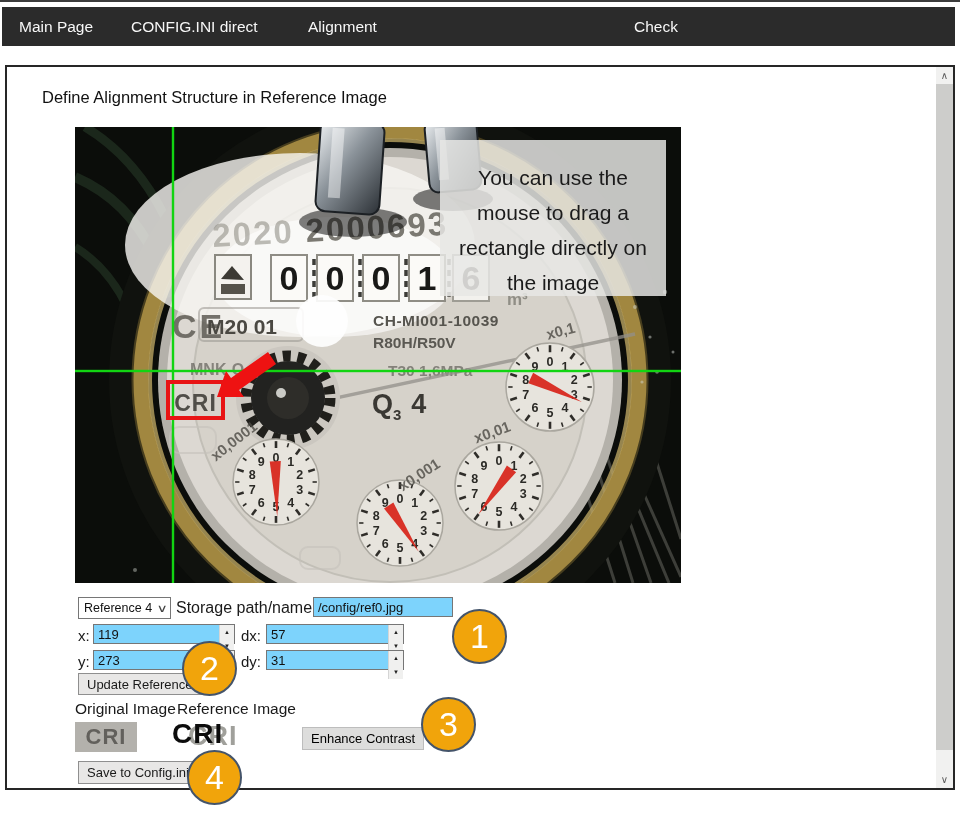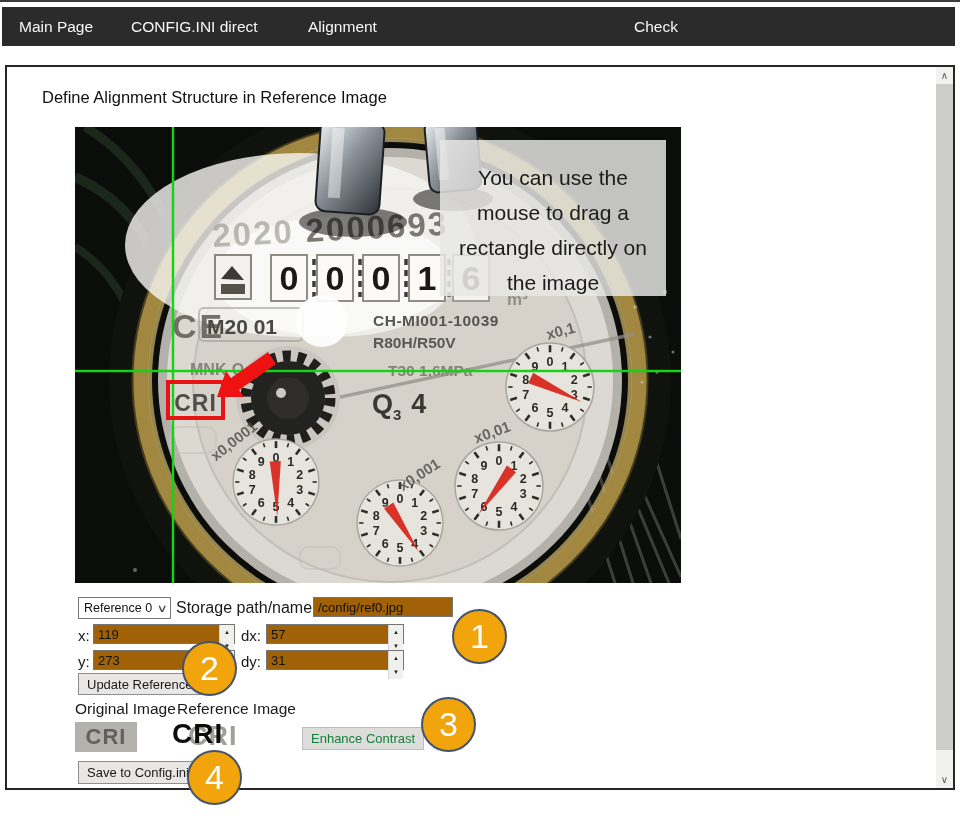--- a/index.html
+++ b/index.html
@@ -30,30 +30,30 @@
 
   
   .lbl { font-size:15px; color:#1a1a1a; white-space:nowrap; }
   .lbl-big { font-size:16px; color:#1a1a1a; white-space:nowrap; }
 
   .selectbox { left:78px; top:597px; width:93px; height:22px; border:1px solid #767676; background:#fff;
                display:flex; align-items:center; justify-content:space-between; padding:0 4px 0 5px;
                font-size:12.5px; color:#111; cursor:pointer; }
   .selectbox .chev { font-size:11px; color:#444; transform:scaleX(1.4); }
 
-  input.tinput { border:1px solid #767676; background:#a16207; font-family:"Liberation Sans",sans-serif;
+  input.tinput { border:1px solid #767676; background:#7dd3fc; font-family:"Liberation Sans",sans-serif;
                  font-size:13px; color:#111; padding:0 0 0 4px; height:20px; width:100%; }
   .numwrap { position:absolute; height:30px; }
   .spin { position:absolute; right:1px; top:1px; bottom:1px; width:15px; display:flex; flex-direction:column; }
   .spin-btn { flex:1; background:#f0f0ef; border-left:1px solid #d5d5d5; font-size:6px; color:#222;
               display:flex; align-items:center; justify-content:center; cursor:pointer; line-height:1; }
 
   .btn { position:absolute; background:#e8e7e6; border:1px solid #8f8f8f; font-family:"Liberation Sans",sans-serif;
          font-size:13px; color:#1a1a1a; padding:0 8px; height:22px; cursor:pointer; }
-  .btn-disabled { background:#dddddc; color:#15803d; border-color:#bdbdbd;text-align:center; }
+  .btn-disabled { background:#dddddc; color:#000000; border-color:#bdbdbd;text-align:center; }
 
   
   #cri-orig { left:75px; top:722px; width:62px; height:30px; background:#b3b1ac;
               color:#62605c; font-size:22px; font-weight:bold; letter-spacing:1px;
               text-align:center; line-height:30px; }
   #cri-ref { left:172px; top:716px; width:74px; height:38px; }
   #cri-ref .ghost { position:absolute; left:16px; top:5px; color:#a0a09b; font-size:27px; font-weight:bold; letter-spacing:1px; }
   #cri-ref .main  { position:absolute; left:0; top:2px; color:#0c0c0c; font-size:28px; font-weight:bold; letter-spacing:1px; }
 
   
@@ -342,21 +342,21 @@
 
       <text x="120.5" y="284" text-anchor="middle" font-size="23" font-weight="bold" letter-spacing="1" fill="#504e48">CRI</text>
       <rect x="93" y="255" width="55" height="36" fill="none" stroke="#e81414" stroke-width="4"></rect>
       <polygon points="193,225 156,251 151,244 142,270 169,270 164,263 201,237" fill="#ee1212"></polygon>
     </svg>
 
     <div id="hint-overlay">You can use the mouse to drag a rectangle directly on the image</div>
   </div>
 
   <div class="abs selectbox">
-    <span>Reference 0</span>
+    <span>Reference 4</span>
     <span class="chev">∨</span>
   </div>
   <span class="abs lbl-big" style="left:176px; top:599px">Storage path/name:</span>
   <div class="abs" style="left:313px; top:597px; width:140px; height:21px">
     <input class="tinput" value="/config/ref0.jpg" style="">
   </div>
 
   <span class="abs lbl" style="left:78px; top:627px">x:</span>
   <div class="numwrap" style="left:93px; top:624px; width:142px">
     <input class="tinput" value="119" style="">

